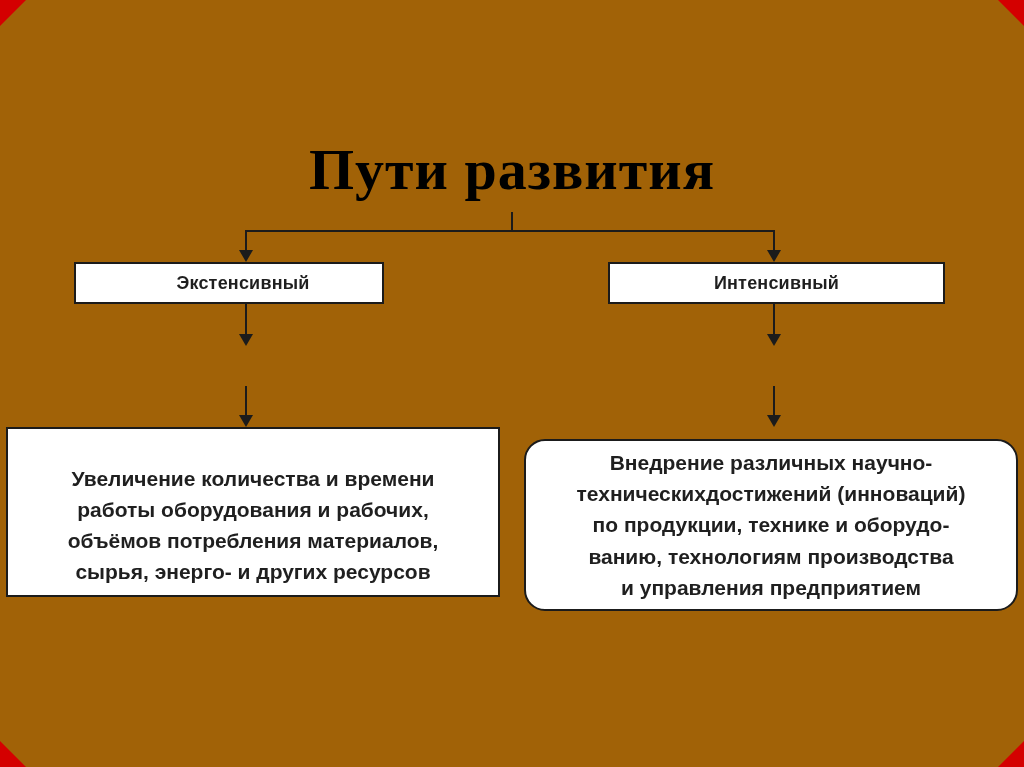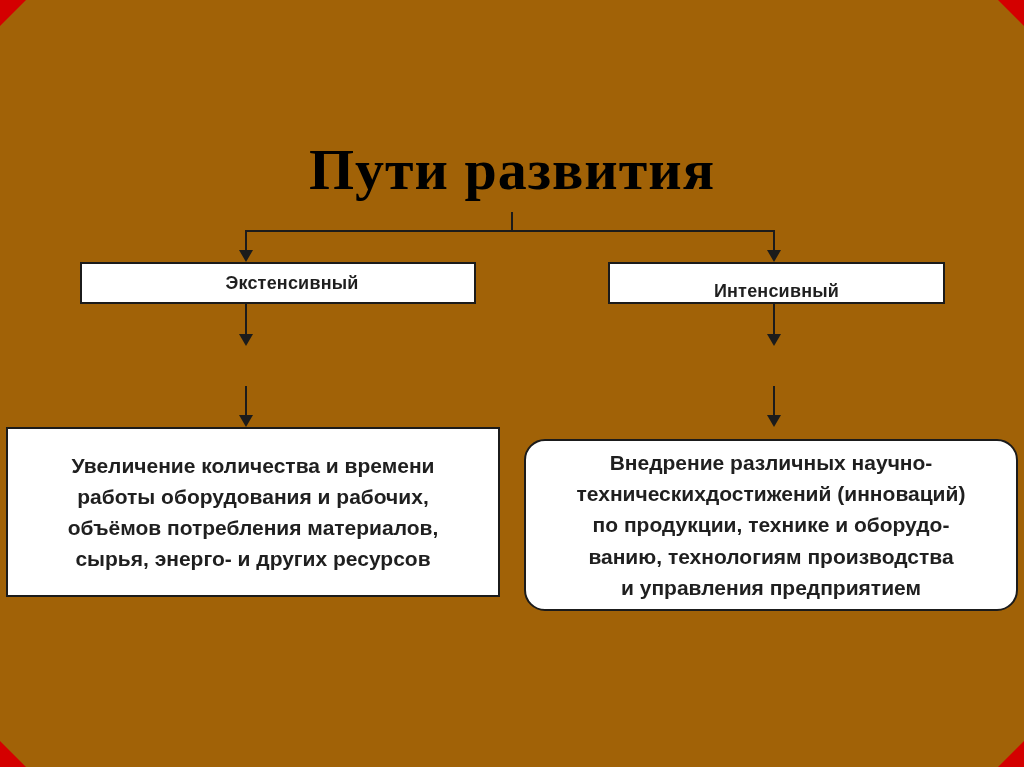--- a/index.html
+++ b/index.html
@@ -34,32 +34,32 @@
     border:2px solid #1b1b1b;
     background:#ffffff;
     display:flex;
     align-items:center;
     justify-content:center;
     text-align:center;
     font-weight:700;
     color:#1f1f1f;
   }
   .small-box { height:42px; font-size:18px; letter-spacing:0.2px; }
-  .box-l { left:80px;  width:396px;padding-left:28px; }
-  .box-r { left:608px; width:337px;align-items:flex-end; }
+  .box-l { left:74px;  width:310px;padding-left:28px; }
+  .box-r { left:608px; width:337px; }
   .row1 { top:262px; }
   .row2 { top:346px; height:40px; }
 
   .desc-box {
     font-size:21px;
     line-height:1.48;
     white-space:pre-line;
     padding:8px 10px;
   }
-  .desc-l { left:6px;   top:427px; width:494px; height:170px; }
+  .desc-l { left:6px;   top:427px; width:494px; height:170px;align-items:flex-end; }
   .desc-r { left:524px; top:439px; width:494px; height:172px;border-radius:21px; }
 
   
   .corner { position:absolute; width:0; height:0; }
   .corner.tl { top:0; left:0;     border-top:26px solid #d40000;    border-right:26px solid transparent; }
   .corner.tr { top:0; right:0;    border-top:26px solid #d40000;    border-left:26px solid transparent; }
   .corner.bl { bottom:0; left:0;  border-bottom:26px solid #d40000; border-right:26px solid transparent; }
   .corner.br { bottom:0; right:0; border-bottom:26px solid #d40000; border-left:26px solid transparent; }
 </style>
 </head>

